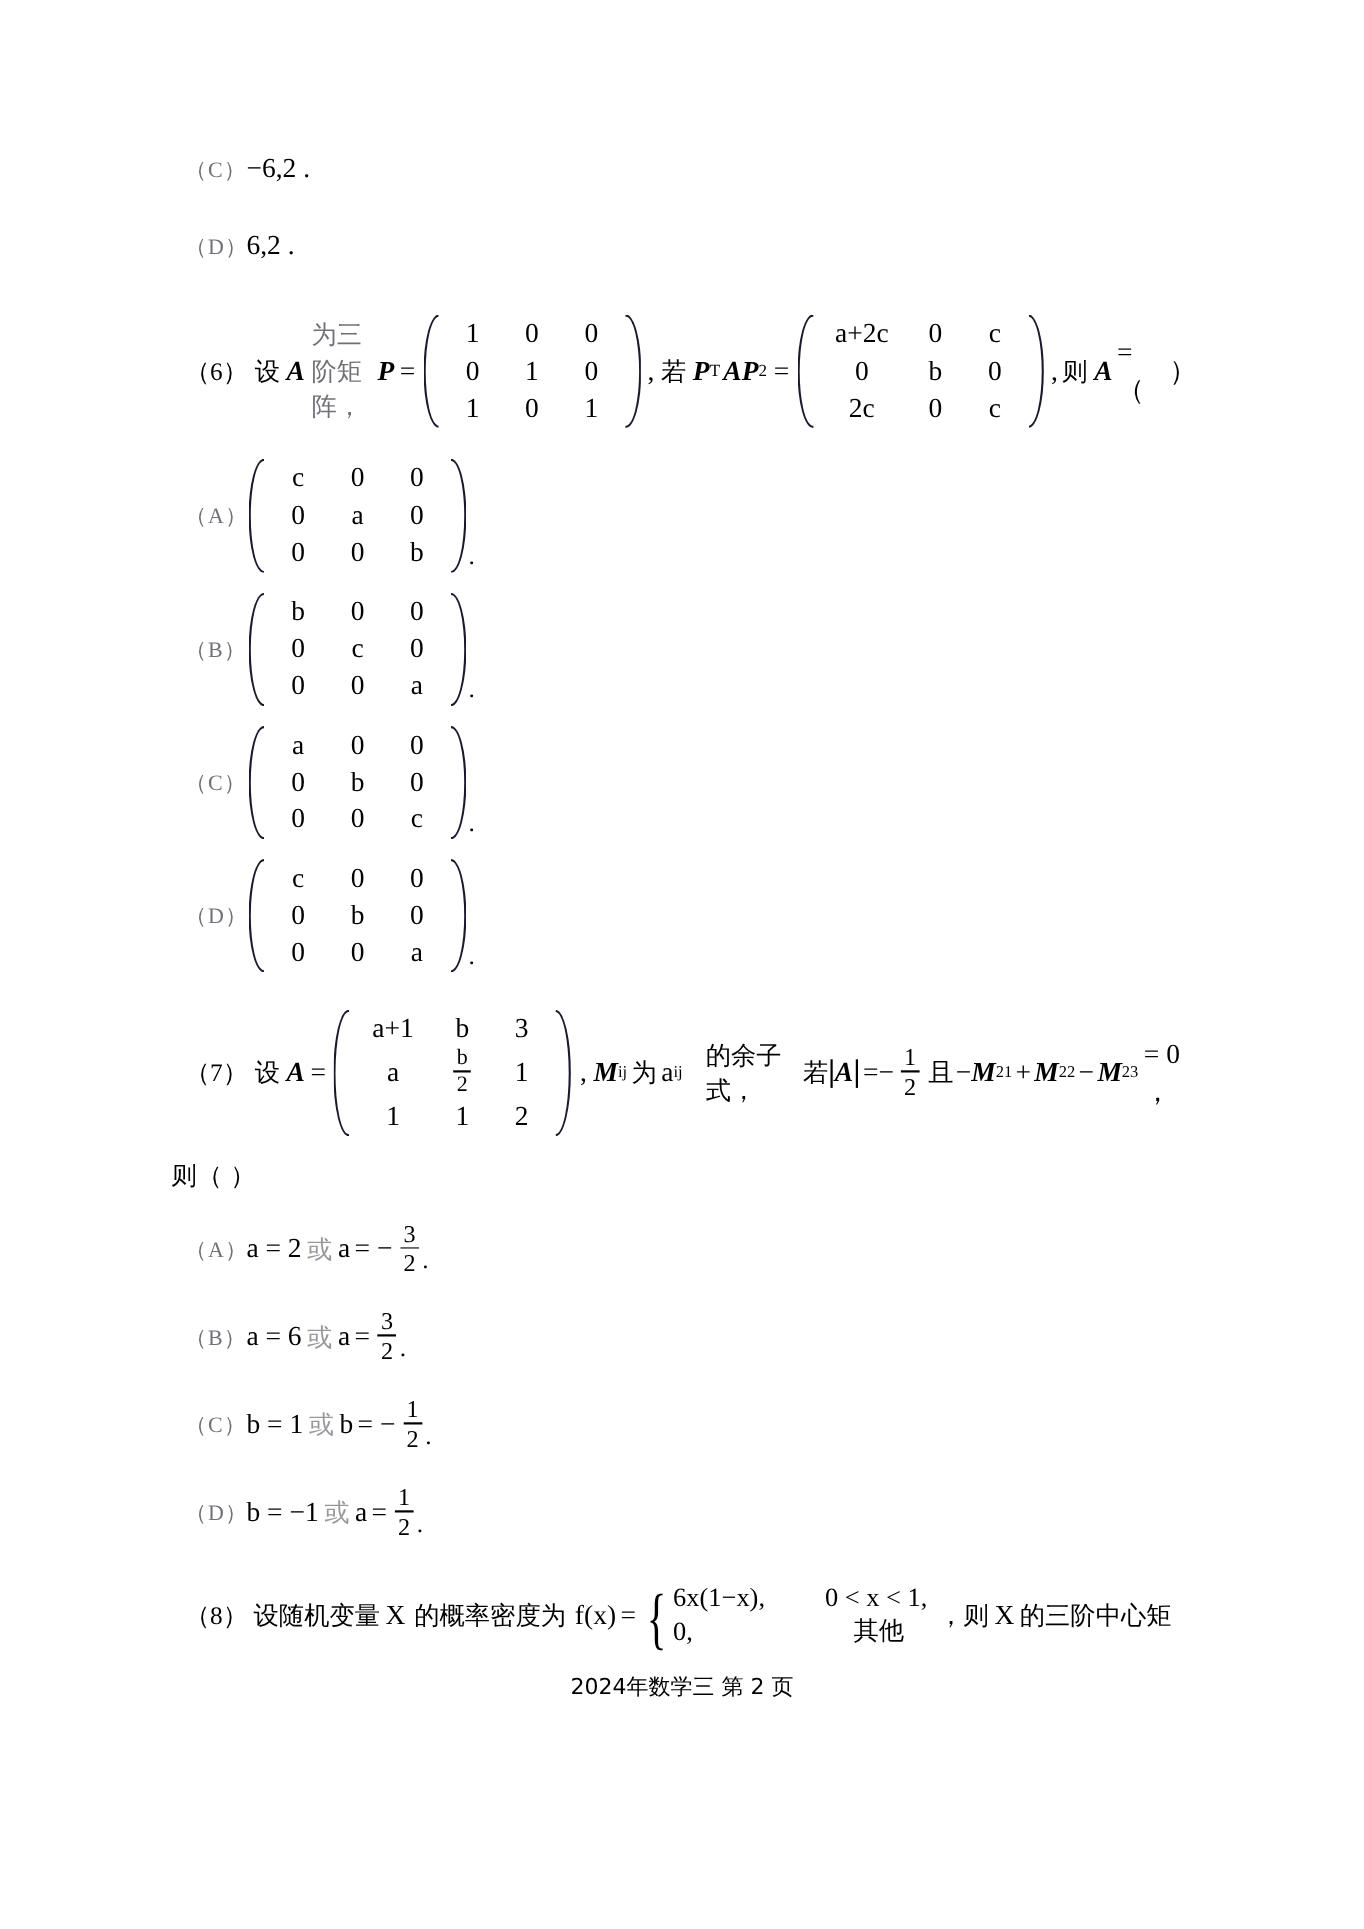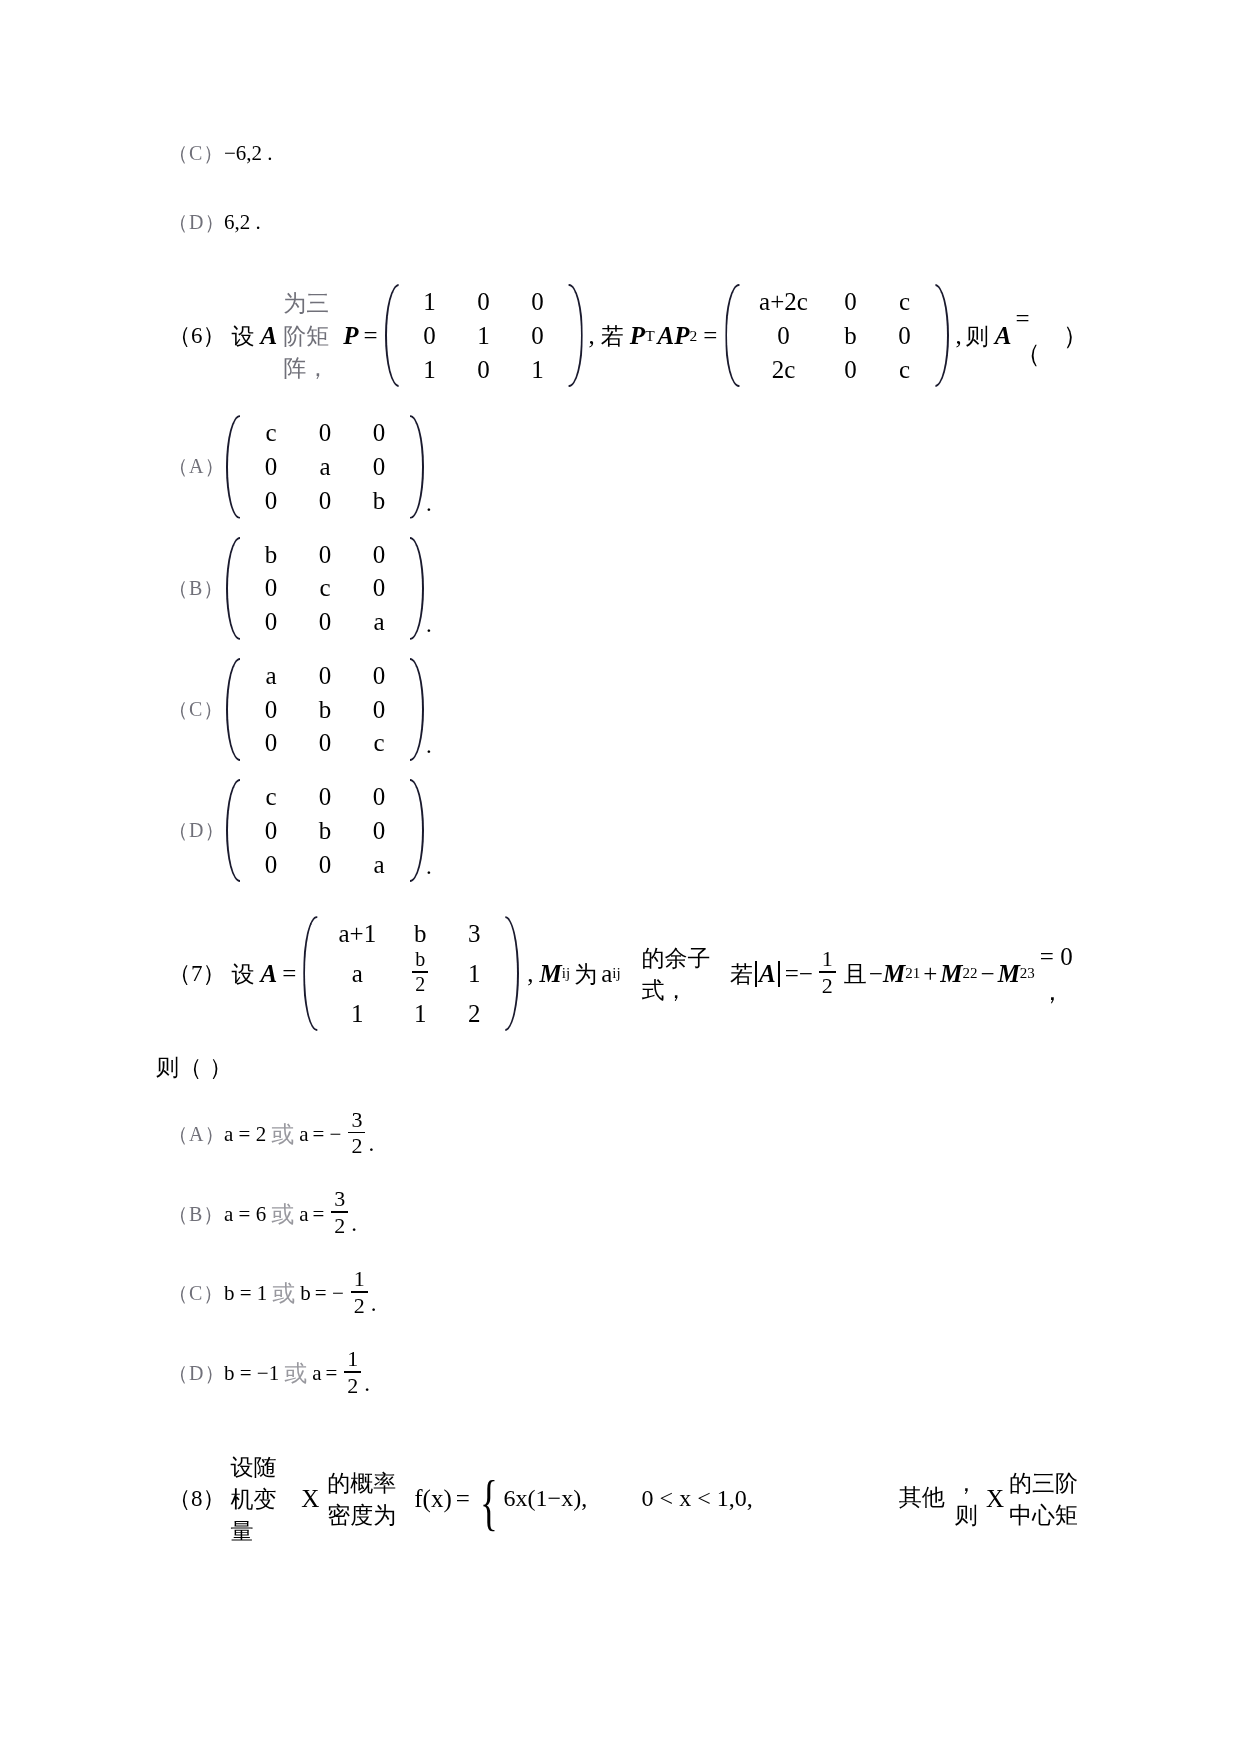--- a/index.html
+++ b/index.html
@@ -37,21 +37,21 @@
     font-size: 23px;
     margin: 0;
   }
   .opt-label {
     font-family: "Liberation Serif", serif;
     font-size: 20px;
     width: 56px;
     flex: none;
     letter-spacing: 1px;
   }
-  .opt-body { font-size: 21px; }
+  .opt-body { font-size: 25px; }
 
   
   .matrix {
     display: inline-flex;
     align-items: center;
     vertical-align: middle;
   }
   .paren-l, .paren-r {
     display: inline-block;
     width: 14px;
@@ -144,21 +144,21 @@
     display: inline-block;
     font-size: 62px;
     line-height: 0.62;
     font-family: "Liberation Serif", serif;
     transform: scaleX(0.6);
     position: relative;
     top: 3px;
   }
   .cases {
     display: inline-flex;
-    flex-direction: row;
+    flex-direction: column;
     justify-content: flex-end;
     font-size: 24px;
   }
   .case-row { display: flex; white-space: nowrap; line-height: 1.3; }
   .case-a { min-width: 138px; }
 
   .abs-bar {
     display: inline-block;
     border-left: 2px solid #000;
     height: 26px;
@@ -510,13 +510,16 @@
           <span class="cn-t" style="margin-left:26px;">其他</span>
         </span>
       </span>
       <span class="cn-t" style="margin-left:10px;">，则</span>
       <span class="mi" style="margin:0 5px;">X</span>
       <span class="cn-t">的三阶中心矩</span>
     </div>
 
   </div>
 
+  <div class="footer">
+    <span>2024年数学三  第 2 页</span>
+  </div>
 </div>
 
 </body></html>

